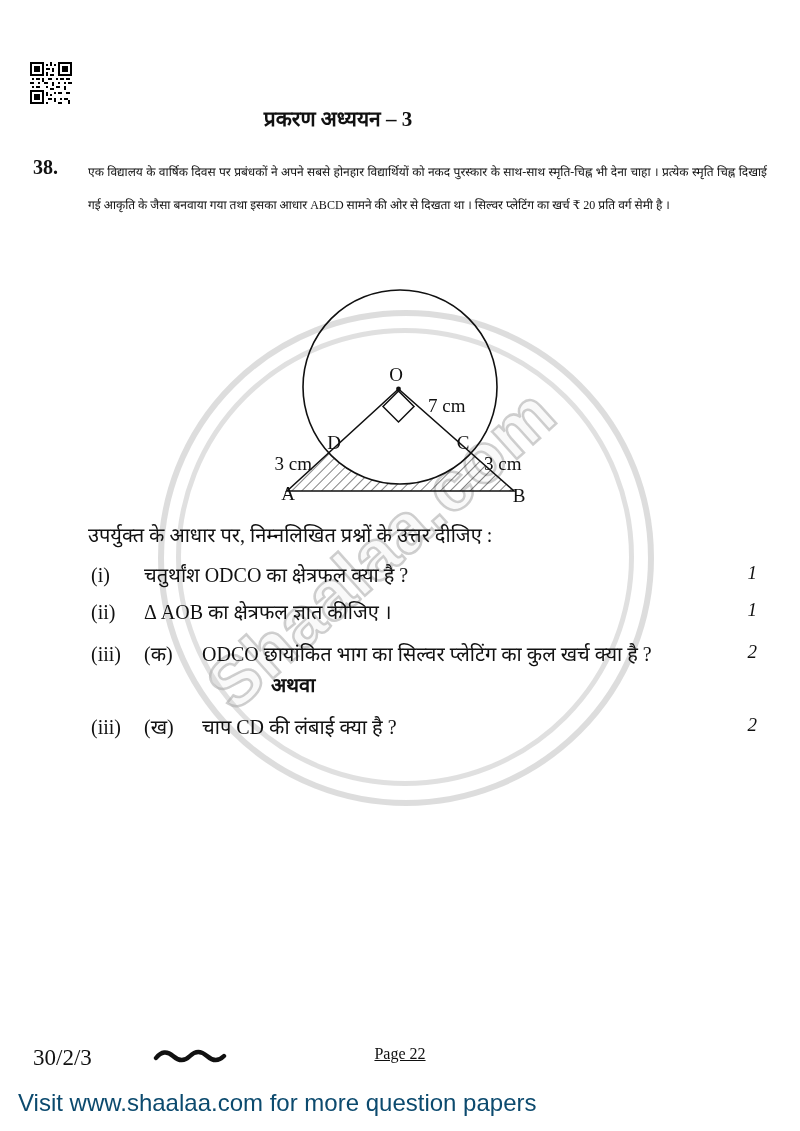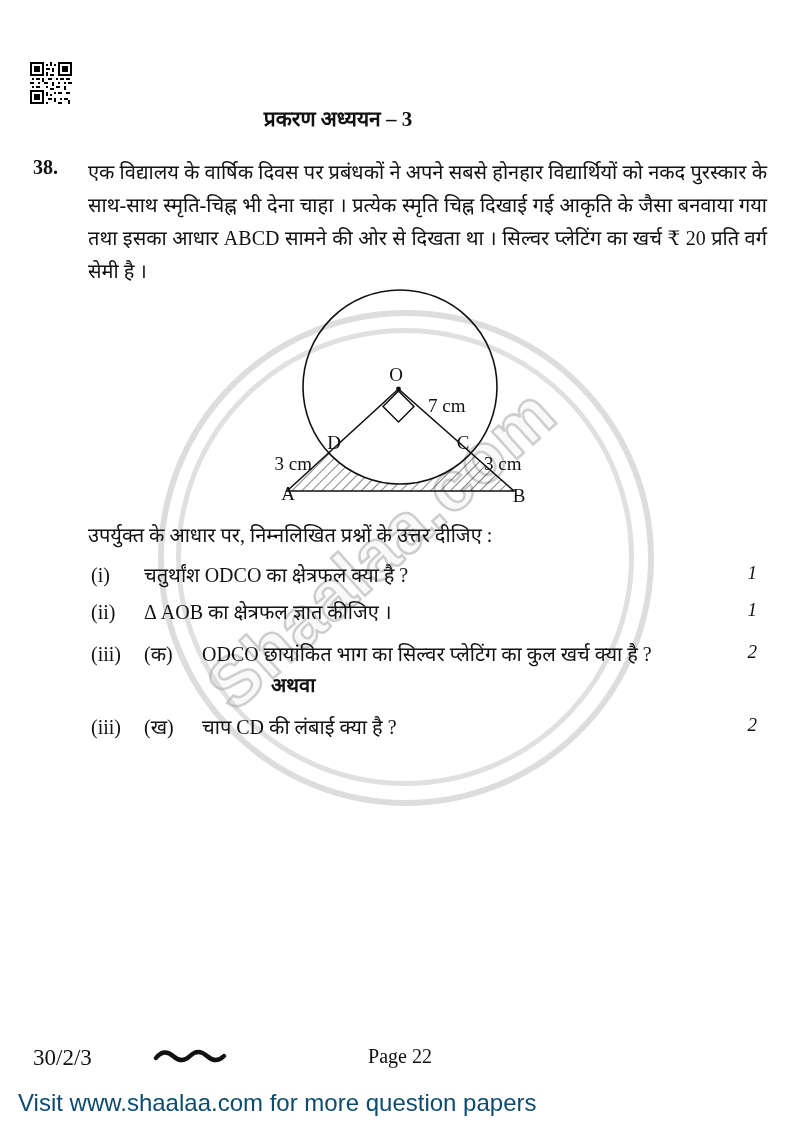--- a/index.html
+++ b/index.html
@@ -16,34 +16,34 @@
   .wm-text{
     position:absolute;left:228px;top:652px;pointer-events:none;
     font-family:"Liberation Sans",sans-serif;font-weight:bold;font-size:70px;letter-spacing:1px;
     color:rgba(215,215,215,.14);
     -webkit-text-stroke:2.5px rgba(168,168,168,.55);
     transform:rotate(-42deg);transform-origin:0 55px;white-space:nowrap;
   }
   
   .heading{left:0;top:104px;width:676px;text-align:center;font-weight:bold;font-size:21px;}
   .qnum38{left:33px;top:156px;font-weight:bold;font-size:20px;font-family:Liberation Serif, serif;}
-  .qpara{left:88px;top:156px;width:679px;font-size:20px;line-height:33px;text-align:justify;}
+  .qpara{left:88px;top:156px;width:679px;font-size:12px;line-height:33px;text-align:justify;}
   .intro{left:88px;top:521px;width:600px;font-size:20px;}
   .subq{position:absolute;left:91px;width:666px;font-size:20px;white-space:nowrap;}
   .subq .num{display:inline-block;width:53px;}
   .subq .sub{display:inline-block;width:58px;}
   .subq .marks{position:absolute;right:0;top:1px;font-style:italic;font-size:19px;}
   .or-label{left:271px;top:671px;font-weight:bold;font-size:20px;}
   
   .fig{left:250px;top:282px;}
   .fig text{font-family:"Liberation Serif","DejaVu Serif",serif;font-size:19px;fill:#111;}
   
   .foot-code{left:33px;top:1045px;font-size:23px;}
   .foot-squiggle{left:153px;top:1047px;}
-  .foot-page{left:300px;top:1045px;width:200px;text-align:center;font-size:20px;}
+  .foot-page{left:300px;top:1045px;width:200px;text-align:center;font-size:16px;text-decoration:underline;}
   .visit-bar{
     left:18px;top:1089px;width:760px;
     font-family:"Liberation Sans","DejaVu Sans",sans-serif;font-size:24px;color:#0c4a6e;
   }
   .content{position:relative;z-index:2;}
 </style>
 </head>
 <body>
 
 <div id="page">

